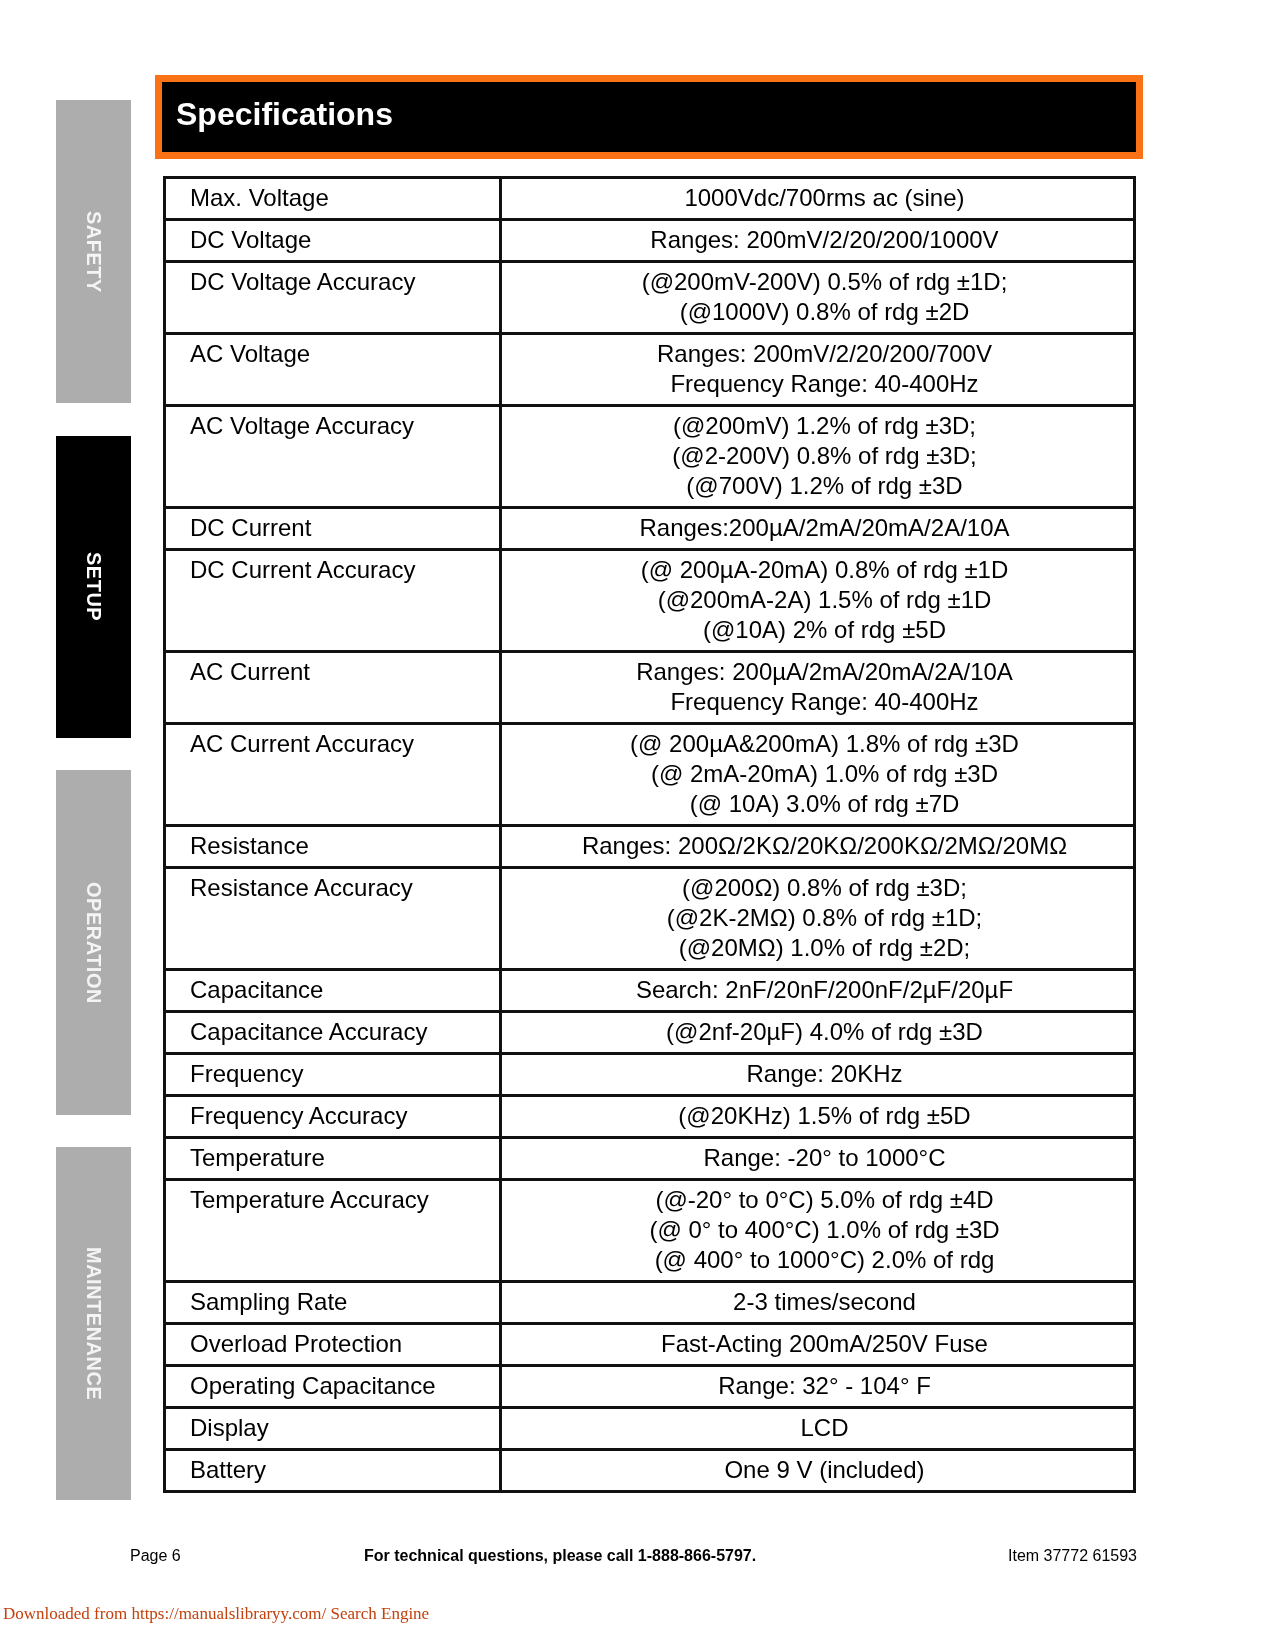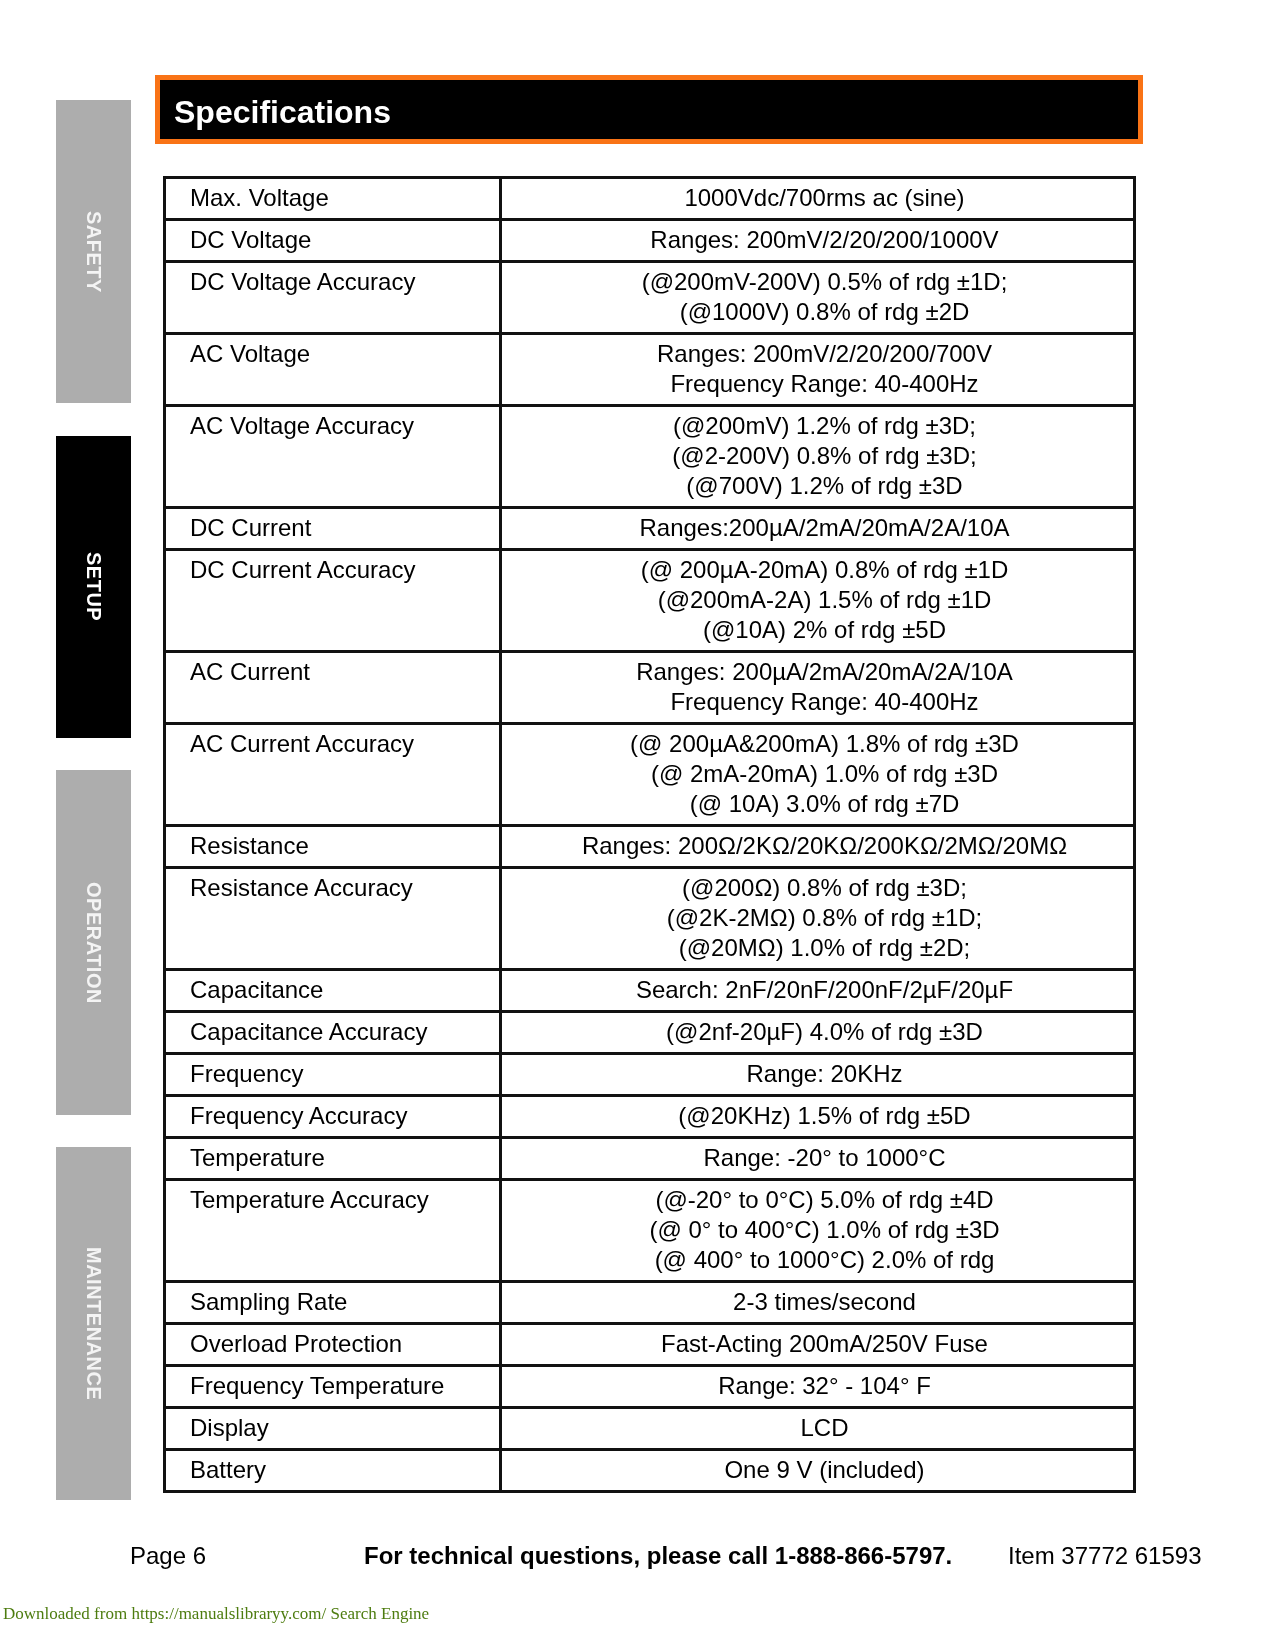--- a/index.html
+++ b/index.html
@@ -6,38 +6,38 @@
   body { width: 1275px; height: 1650px; position: relative; overflow: hidden;
          font-family: "Liberation Sans", sans-serif; color: #000; }
 
   .tab { position: absolute; left: 56px; width: 75px; background: #adadad;
          display: flex; align-items: center; justify-content: center; }
   .tab.active { background: #000; }
   .tab span { writing-mode: vertical-rl; color: #fff; font-weight: bold;
               font-size: 20px; letter-spacing: 0.5px; white-space: nowrap; }
   .tab:not(.active) span { color: #f4f4f4; }
 
-  .header-bar { position: absolute; left: 155px; top: 75px; width: 988px; height: 69px;
-                background: #000; box-sizing: border-box; border: 5px solid #f97316; }
+  .header-bar { position: absolute; left: 155px; top: 75px; width: 988px; height: 84px;
+                background: #000; box-sizing: border-box; border: 7px solid #f97316; }
   .header-bar h1 { margin: 0; position: absolute; left: 14px; top: 14px;
                    color: #fff; font-size: 32px; font-weight: bold; line-height: 1.15; }
 
   table.spec { position: absolute; left: 163px; top: 176px; width: 973px;
                border-collapse: collapse; table-layout: fixed; }
   table.spec td { border: 3px solid #111; vertical-align: top;
                   font-size: 24px; line-height: 30px; padding: 4px 10px 5px 24px; }
   table.spec td.label { width: 299px; }
   .val-line { display: block; white-space: nowrap; text-align: center; }
 
-  .footer { position: absolute; top: 1543px; font-size: 24px; line-height: 26px; }
+  .footer { position: absolute; top: 1543px; font-size: 16px; line-height: 26px; }
   .footer.page { left: 130px; }
   .footer.tech { left: 364px; font-weight: bold; }
   .footer.item { left: 960px; margin-left: 48px; }
   .watermark { position: absolute; left: 3px; top: 1604px; font-family: "Liberation Serif", serif;
-               font-size: 17px; color: #4d7c0f; }
+               font-size: 17px; color: #c2410c; }
 </style>
 </head>
 <body>
 
 <div class="tab" style="top:100px;height:303px;">
   <span>SAFETY</span>
 </div>
 <div class="tab active" style="top:436px;height:302px;">
   <span>SETUP</span>
 </div>
@@ -175,21 +175,21 @@
           <span class="val-line">2-3 times/second</span>
         </td>
       </tr>
       <tr>
         <td class="label">Overload Protection</td>
         <td>
           <span class="val-line">Fast-Acting 200mA/250V Fuse</span>
         </td>
       </tr>
       <tr>
-        <td class="label">Frequency Temperature</td>
+        <td class="label">Operating Capacitance</td>
         <td>
           <span class="val-line">Range: 32° - 104° F</span>
         </td>
       </tr>
       <tr>
         <td class="label">Display</td>
         <td>
           <span class="val-line">LCD</span>
         </td>
       </tr>

